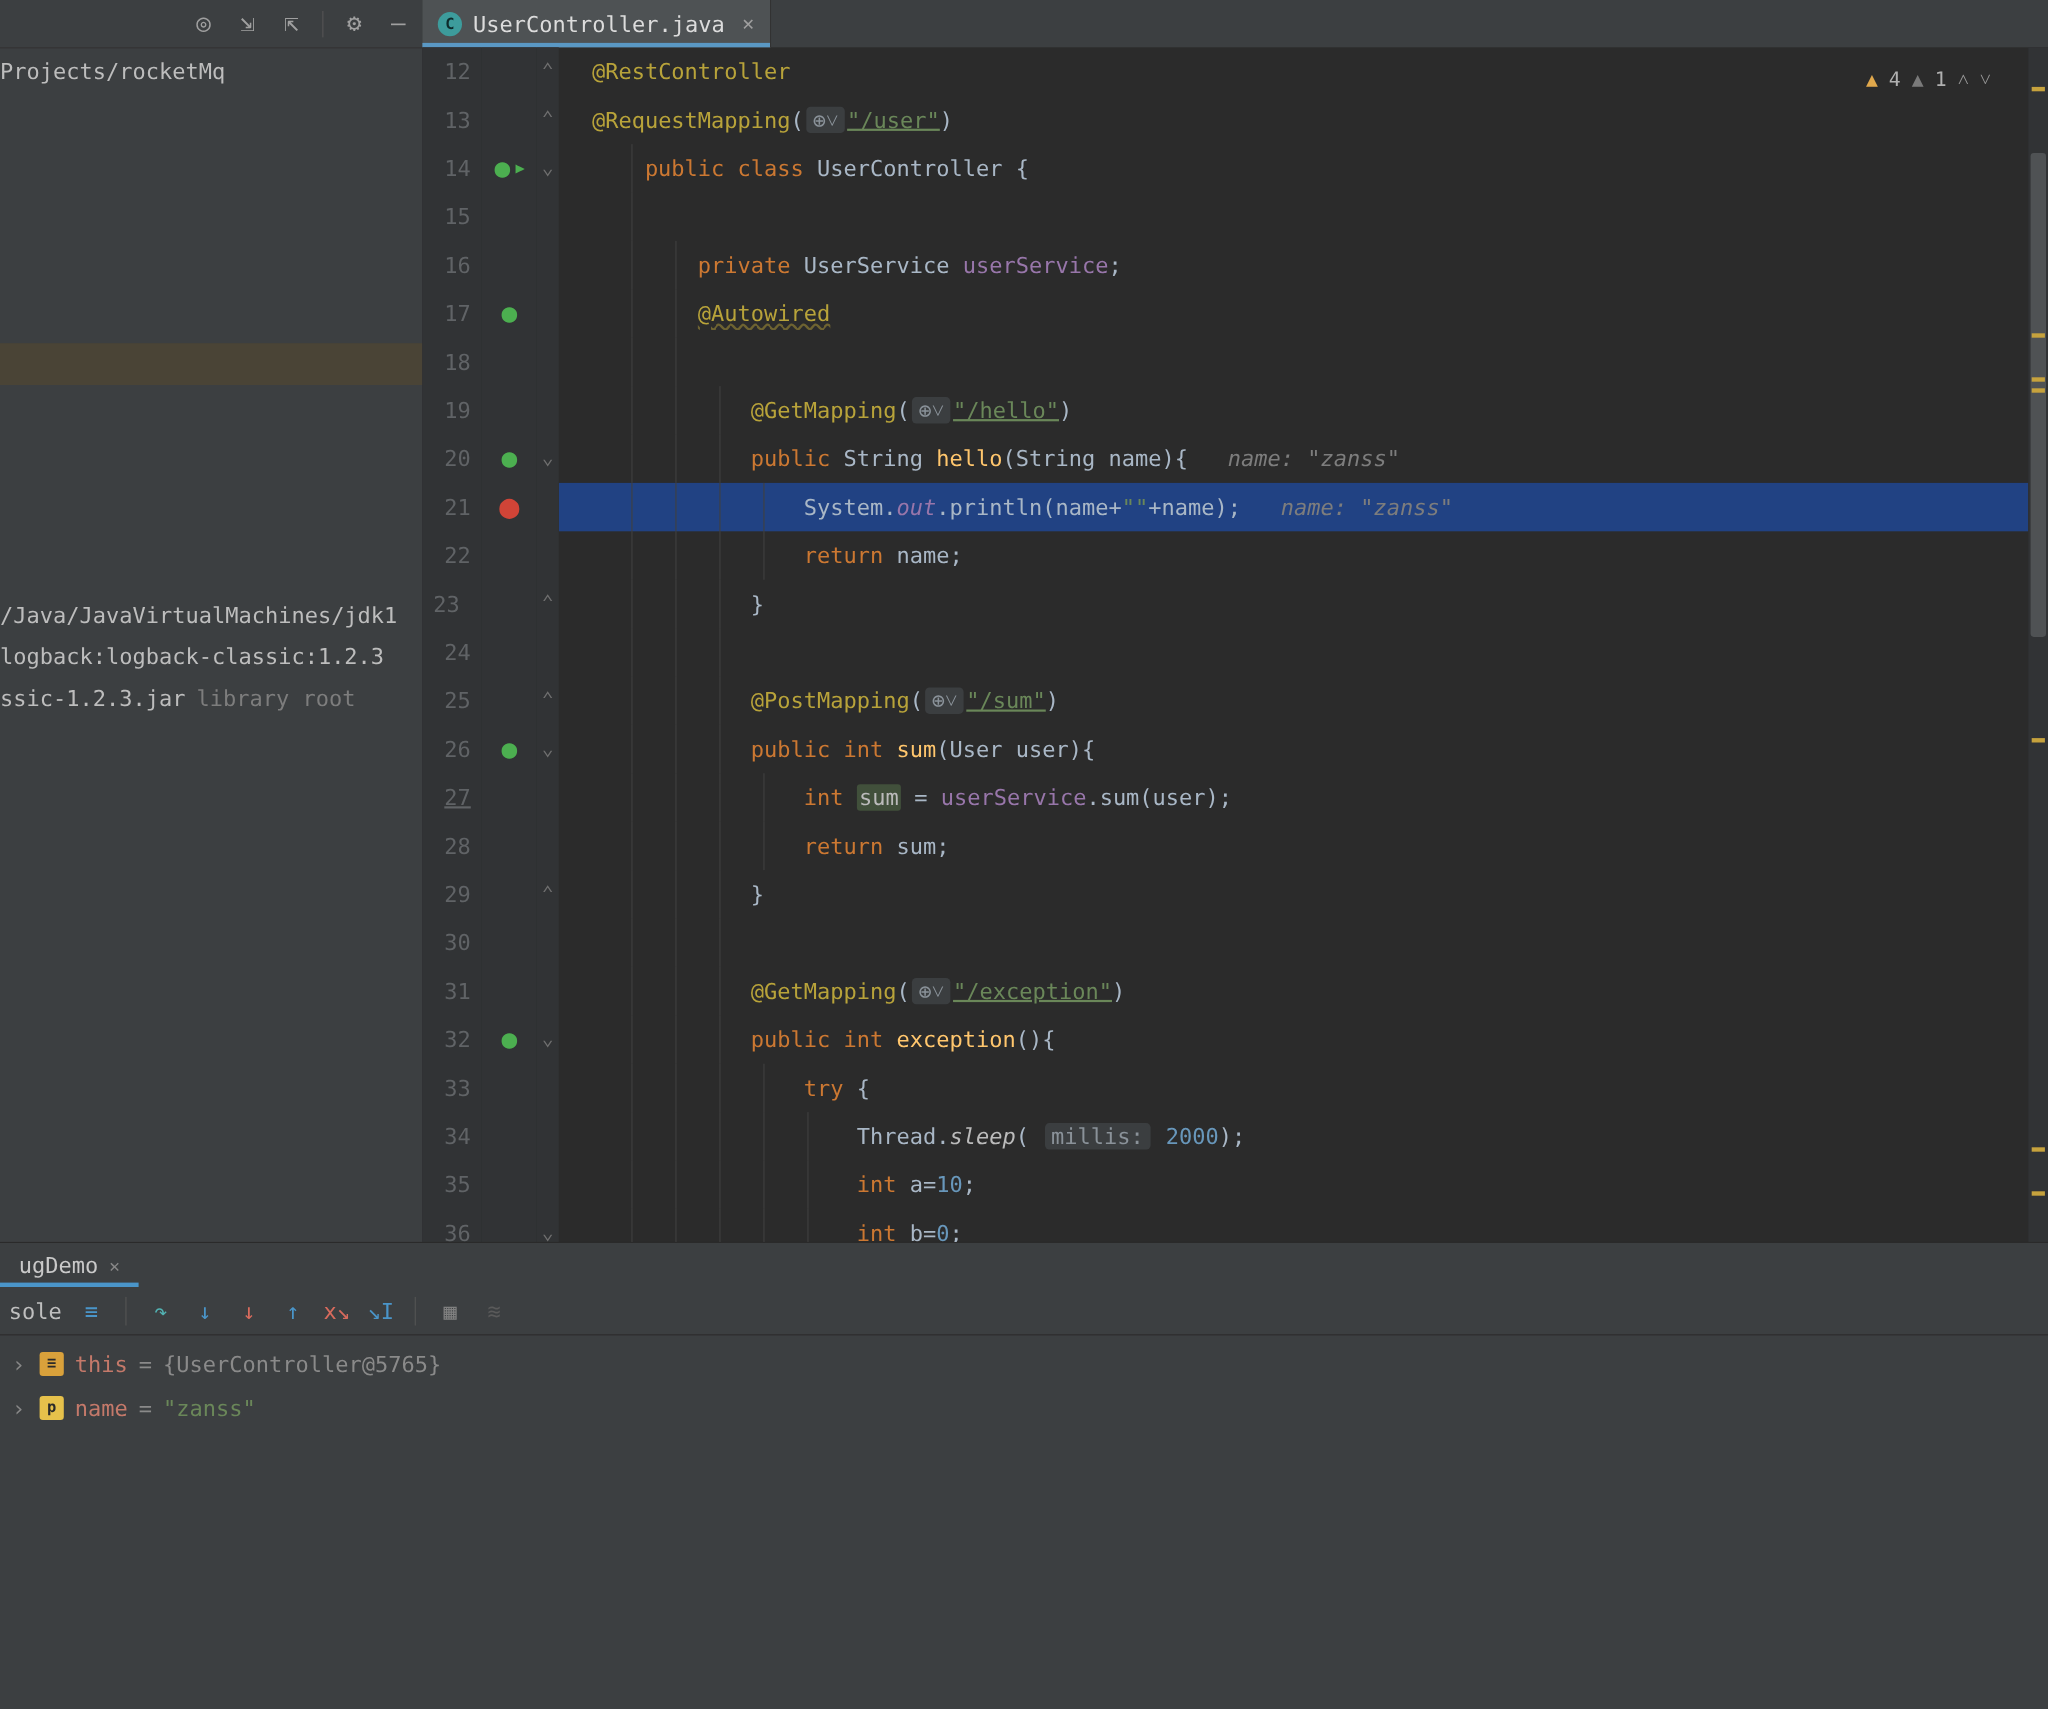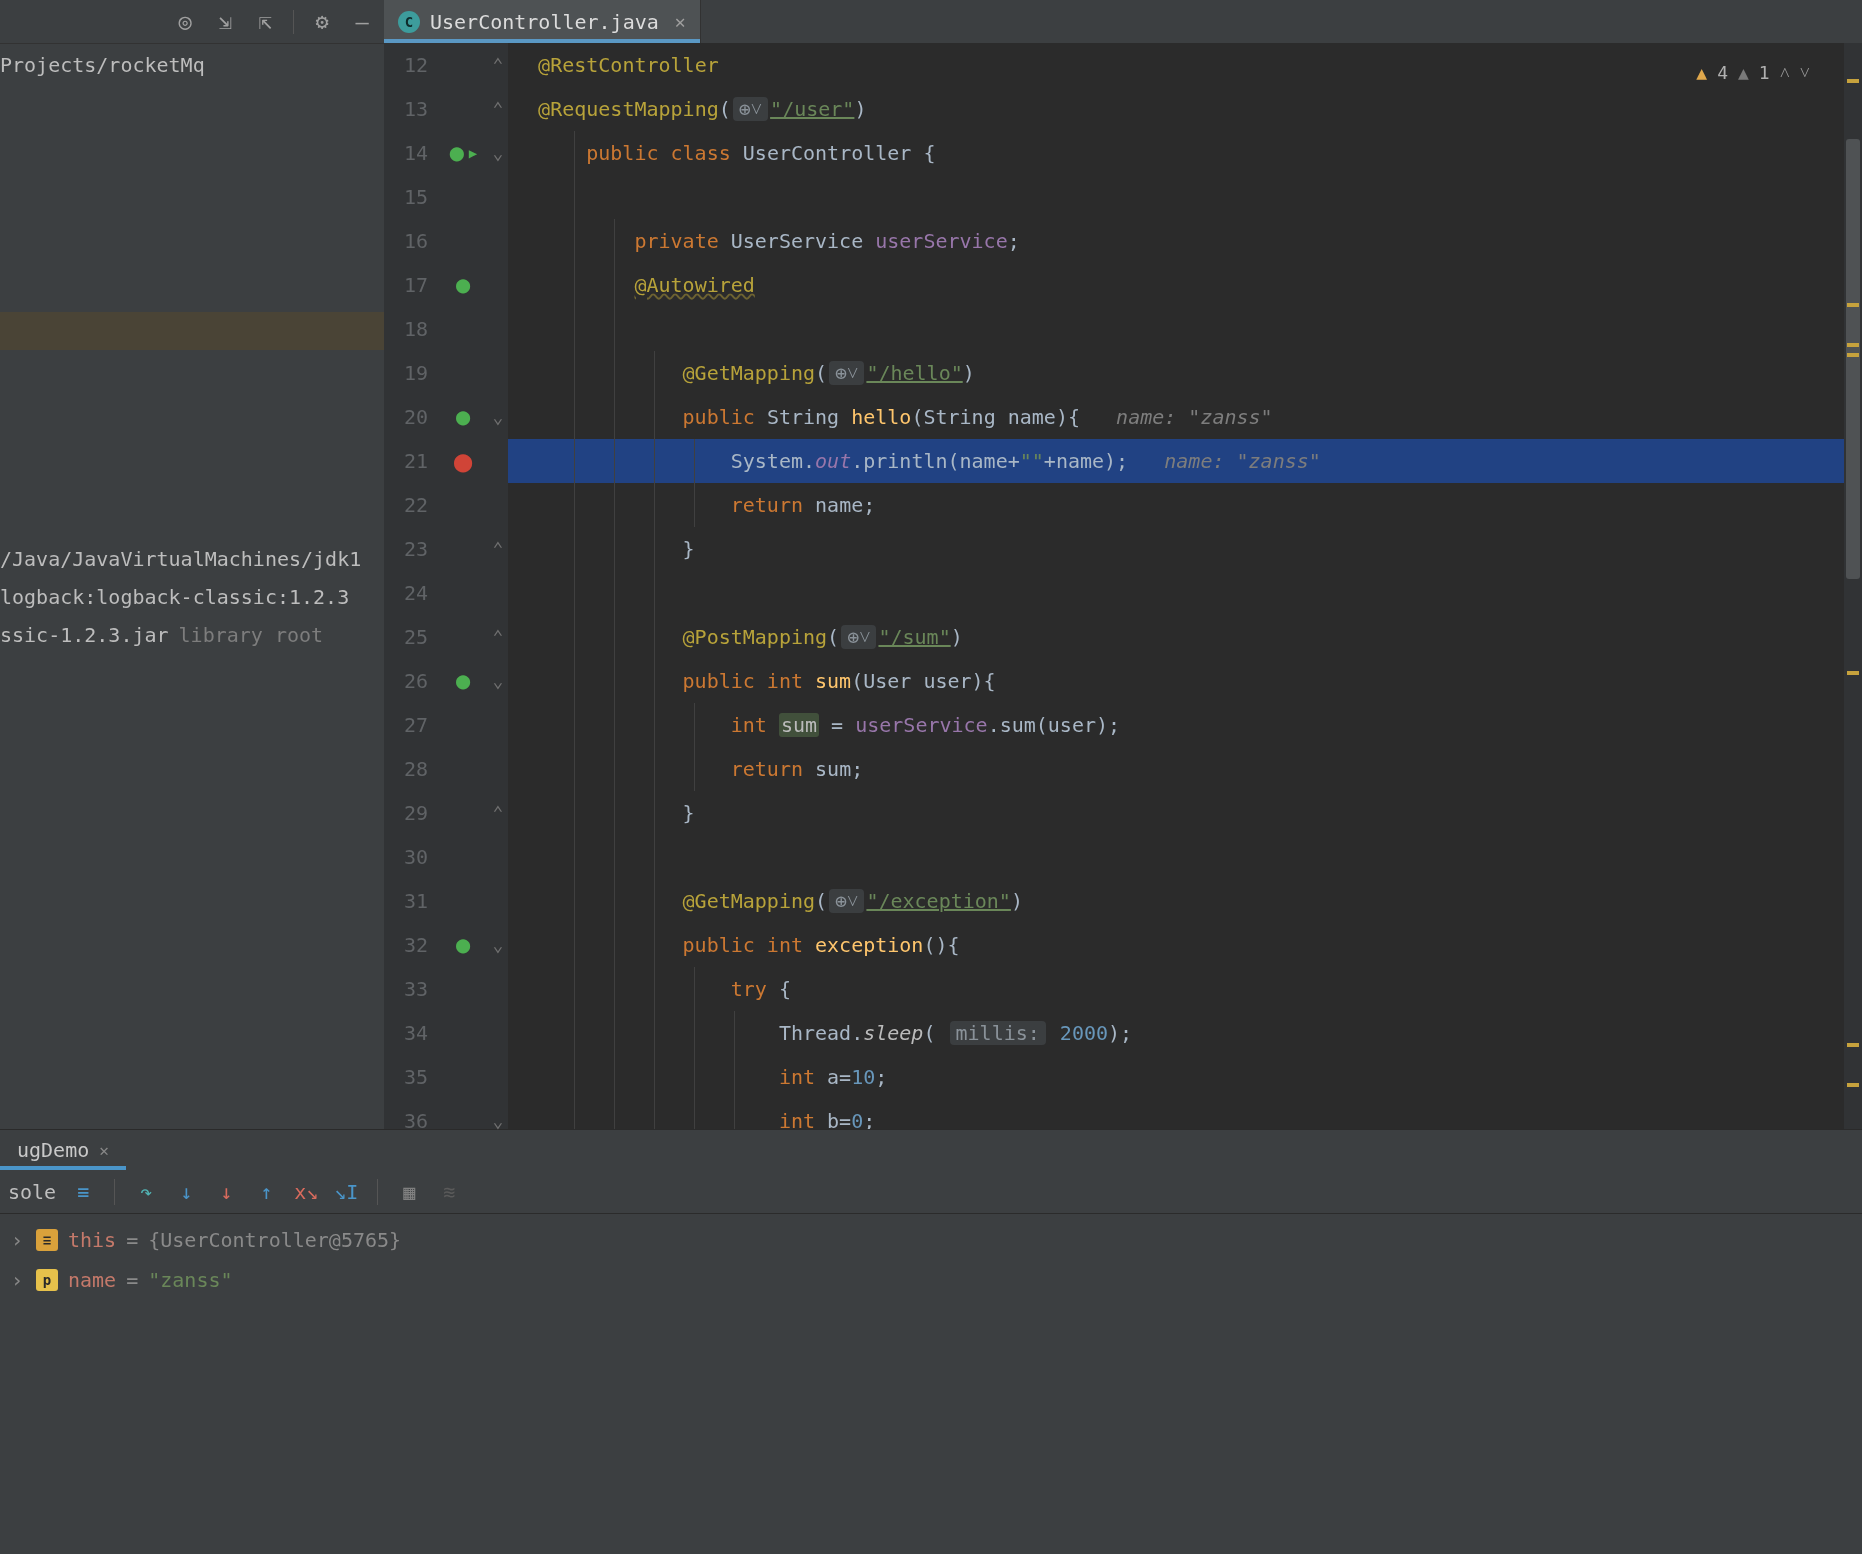--- a/index.html
+++ b/index.html
@@ -353,25 +353,25 @@
             <div style="height: 44px;">13</div>
             <div style="height: 44px;">14</div>
             <div style="height: 44px;">15</div>
             <div style="height: 44px;">16</div>
             <div style="height: 44px;">17</div>
             <div style="height: 44px;">18</div>
             <div style="height: 44px;">19</div>
             <div style="height: 44px;">20</div>
             <div style="height: 44px;">21</div>
             <div style="height: 44px;">22</div>
-            <div style="height: 44px;">23</div>
+            <div style="height: 44px; text-align: center;">23</div>
             <div style="height: 44px;">24</div>
             <div style="height: 44px;">25</div>
             <div style="height: 44px;">26</div>
-            <div style="height: 44px;">27</div>
+            <div style="height: 44px; text-decoration: underline;">27</div>
             <div style="height: 44px;">28</div>
             <div style="height: 44px;">29</div>
             <div style="height: 44px;">30</div>
             <div style="height: 44px;">31</div>
             <div style="height: 44px;">32</div>
             <div style="height: 44px;">33</div>
             <div style="height: 44px;">34</div>
             <div style="height: 44px;">35</div>
             <div style="height: 44px;">36</div>
           </div>

